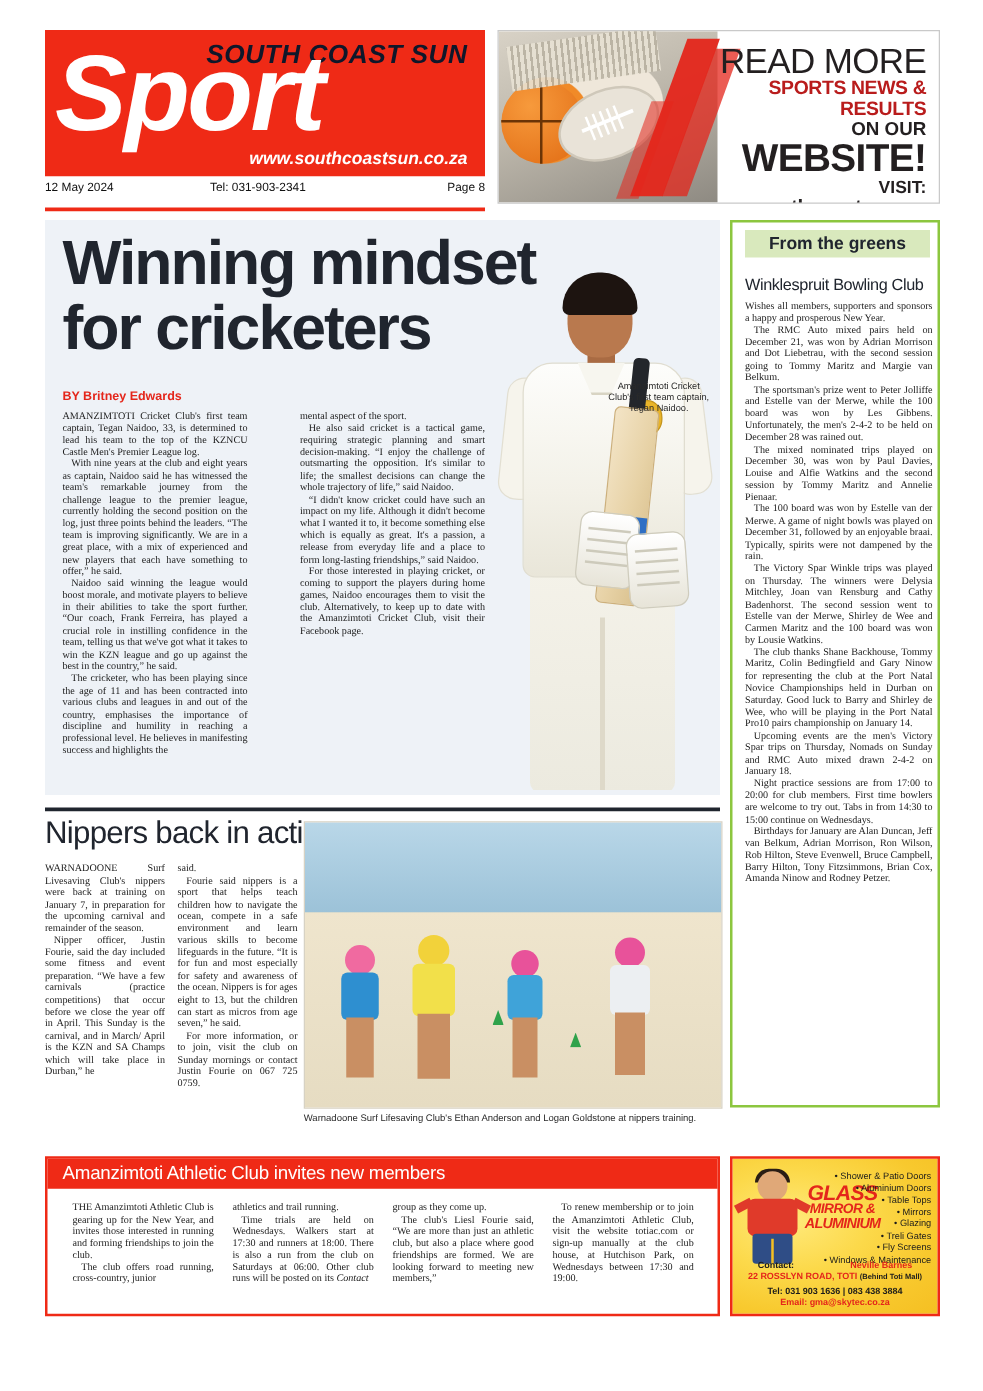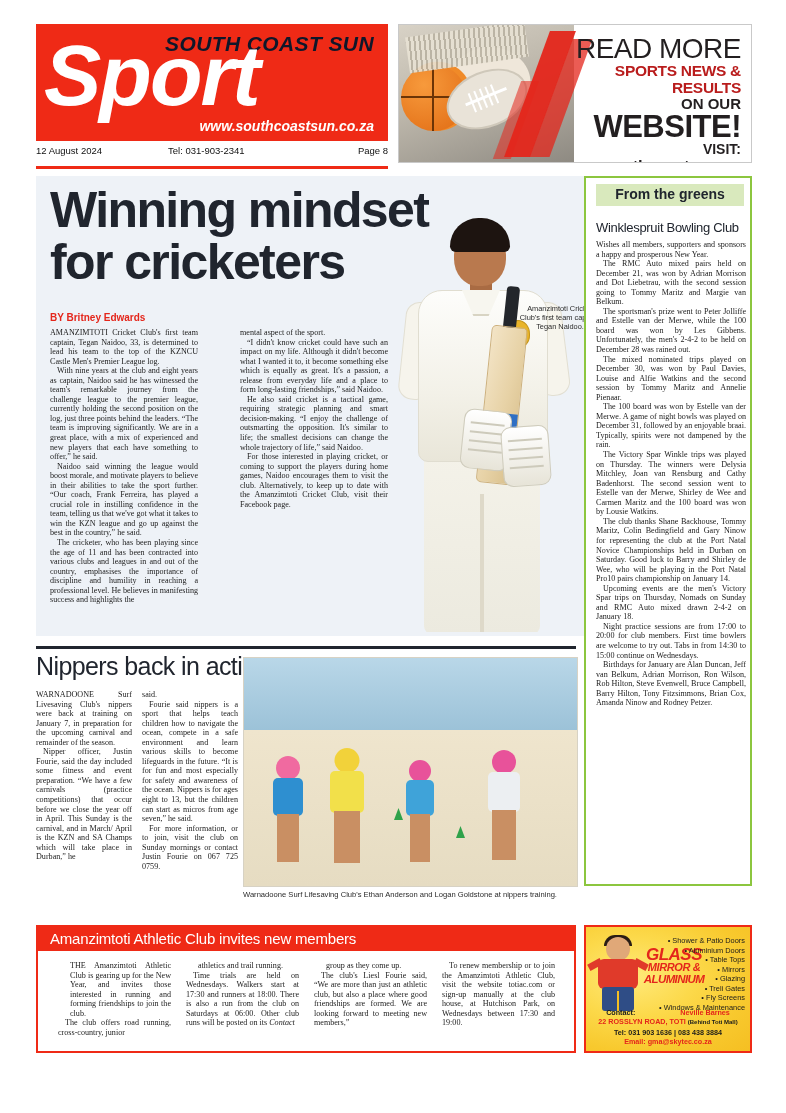--- a/index.html
+++ b/index.html
@@ -55,21 +55,21 @@
   .topad-text{position:absolute;right:10px;top:10px;width:178px;text-align:right;
     font-family:"Liberation Sans",sans-serif;}
   .ta1{font-weight:normal;font-size:28px;color:#231f20;line-height:27px;letter-spacing:-.5px;}
   .ta2{font-weight:bold;font-size:15.5px;color:#b91c1c;line-height:17px;letter-spacing:-.3px;}
   .ta3{font-weight:bold;font-size:15px;color:#231f20;line-height:16px;}
   .ta4{font-weight:bold;font-size:31px;color:#231f20;line-height:30px;letter-spacing:-.5px;}
   .ta5{font-weight:bold;font-size:14px;color:#231f20;line-height:15px;}
   .ta6{font-weight:bold;font-size:16.5px;color:#231f20;line-height:18px;letter-spacing:-.3px;}
 
   
-  .lead{position:absolute;left:36px;top:176px;width:540px;height:460px;background:#eef2f7;overflow:hidden;padding-left:33px;}
+  .lead{position:absolute;left:36px;top:176px;width:540px;height:460px;background:#eef2f7;overflow:hidden;}
   .lead-head{position:absolute;left:14px;top:8px;width:420px;
     font-family:"Liberation Sans",sans-serif;font-weight:bold;font-size:50px;line-height:52px;
     color:#20252e;letter-spacing:-1.6px;}
   .byline{position:absolute;left:14px;top:136px;font-family:"Liberation Sans",sans-serif;
     font-weight:bold;font-size:10px;color:#e4261b;}
   .lead-col{position:absolute;top:152px;width:148px;font-size:8.1px;line-height:9.55px;color:#1b1b1b;text-align:justify;}
   .lead-col p{margin:0;text-indent:7px;}
   .lead-col p.noind{text-indent:0;}
   .lc1{left:14px;}
   .lc2{left:188px;margin-left:16px;}
@@ -144,21 +144,21 @@
   .greens-body p.noind{text-indent:0;}
 
   
   .ath{position:absolute;left:36px;top:925px;width:540px;height:128px;
     border:2px solid #ef2a16;box-sizing:border-box;background:#fff;}
   .ath-band{position:absolute;left:0;top:0;width:100%;height:24px;background:#ef2a16;}
   .ath-band span{position:absolute;left:12px;top:3px;font-family:"Liberation Sans",sans-serif;
     font-size:15px;color:#fff;letter-spacing:-.2px;}
   .ath-col{position:absolute;top:34px;width:113px;font-size:8.1px;line-height:9.55px;color:#1b1b1b;text-align:justify;}
   .ath-col p{margin:0;text-indent:7px;}
-  .ath-col p.noind{text-indent:0;margin-left:12px;}
+  .ath-col p.noind{text-indent:0;}
   .ath-col i{font-style:italic;}
   .ac1{left:20px;} .ac2{left:148px;} .ac3{left:276px;} .ac4{left:404px;}
 
   
   .glassad{position:absolute;left:584px;top:925px;width:168px;height:128px;
     border:2px solid #ef2a16;box-sizing:border-box;overflow:hidden;
     background:radial-gradient(ellipse at 28% 40%,#ffe97a 0%,#fcd94a 38%,#f8c92e 70%,#f5bf22 100%);}
   .ga-man{position:absolute;left:6px;top:10px;width:52px;height:74px;}
   .gm-head{position:absolute;left:14px;top:0;width:24px;height:24px;border-radius:50%;background:#e0a878;}
   .gm-hair{position:absolute;left:12px;top:-2px;width:28px;height:11px;border-radius:12px 12px 0 0;background:#2a1d14;}
@@ -185,21 +185,21 @@
 <body>
 
 <div class="page">
 
   <div class="masthead">
     <div class="mh-kicker">SOUTH COAST SUN</div>
     <div class="mh-sport">Sport</div>
     <div class="mh-url">www.southcoastsun.co.za</div>
   </div>
   <div class="mh-bar">
-    <span class="mh-date">12 August 2024</span>
+    <span class="mh-date">12 May 2024</span>
     <span class="mh-tel">Tel: 031-903-2341</span>
     <span class="mh-page">Page 8</span>
   </div>
   <div class="mh-rule"></div>
 
   <div class="topad">
     <div class="topad-photo">
       <div class="topad-bask"></div>
       <div class="topad-ball2"></div>
       <div class="chev c3"></div>
@@ -248,22 +248,22 @@
     <div class="photo-caption">Amanzimtoti Cricket Club's first team captain, Tegan Naidoo.</div>
 
     <div class="lead-col lc1">
       <p class="noind">AMANZIMTOTI Cricket Club's first team captain, Tegan Naidoo, 33, is determined to lead his team to the top of the KZNCU Castle Men's Premier League log.</p>
       <p>With nine years at the club and eight years as captain, Naidoo said he has witnessed the team's remarkable journey from the challenge league to the premier league, currently holding the second position on the log, just three points behind the leaders. “The team is improving significantly. We are in a great place, with a mix of experienced and new players that each have something to offer,” he said.</p>
       <p>Naidoo said winning the league would boost morale, and motivate players to believe in their abilities to take the sport further. “Our coach, Frank Ferreira, has played a crucial role in instilling confidence in the team, telling us that we've got what it takes to win the KZN league and go up against the best in the country,” he said.</p>
       <p>The cricketer, who has been playing since the age of 11 and has been contracted into various clubs and leagues in and out of the country, emphasises the importance of discipline and humility in reaching a professional level. He believes in manifesting success and highlights the</p>
     </div>
     <div class="lead-col lc2">
       <p class="noind">mental aspect of the sport.</p>
+      <p>He also said cricket is a tactical game, requiring strategic planning and smart decision-making. “I enjoy the challenge of outsmarting the opposition. It's similar to life; the smallest decisions can change the whole trajectory of life,” said Naidoo.</p>
       <p>“I didn't know cricket could have such an impact on my life. Although it didn't become what I wanted it to, it become something else which is equally as great. It's a passion, a release from everyday life and a place to form long-lasting friendships,” said Naidoo.</p>
-      <p>He also said cricket is a tactical game, requiring strategic planning and smart decision-making. “I enjoy the challenge of outsmarting the opposition. It's similar to life; the smallest decisions can change the whole trajectory of life,” said Naidoo.</p>
       <p>For those interested in playing cricket, or coming to support the players during home games, Naidoo encourages them to visit the club. Alternatively, to keep up to date with the Amanzimtoti Cricket Club, visit their Facebook page.</p>
     </div>
   </div>
 
   <div class="nip-rule"></div>
   <div class="nip-head">Nippers back in action</div>
   <div class="nip-col nc1">
     <p class="noind">WARNADOONE Surf Livesaving Club's nippers were back at training on January 7, in preparation for the upcoming carnival and remainder of the season.</p>
     <p>Nipper officer, Justin Fourie, said the day included some fitness and event preparation. “We have a few carnivals (practice competitions) that occur before we close the year off in April. This Sunday is the carnival, and in March/ April is the KZN and SA Champs which will take place in Durban,” he</p>
   </div>

